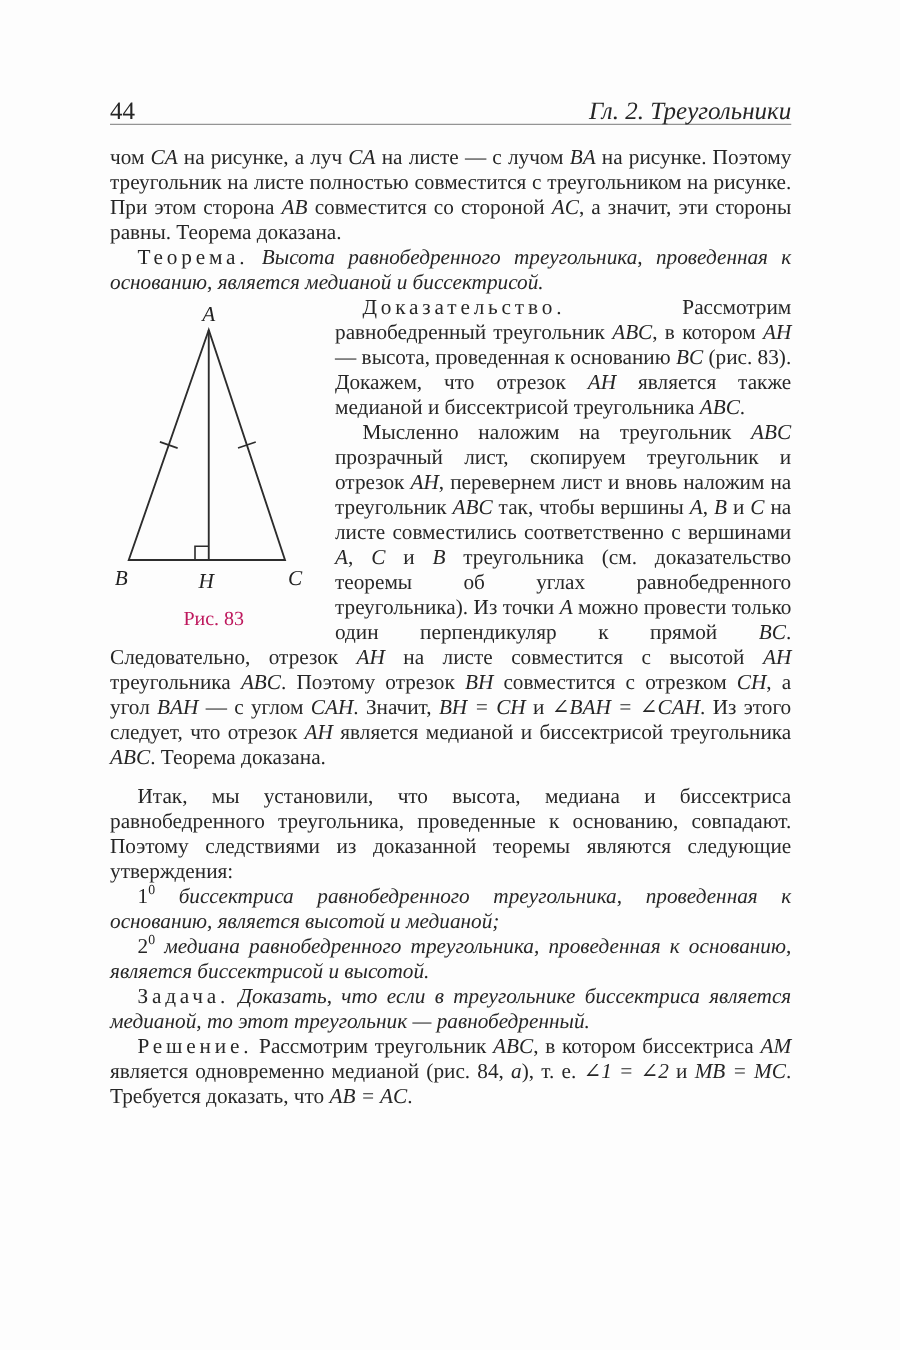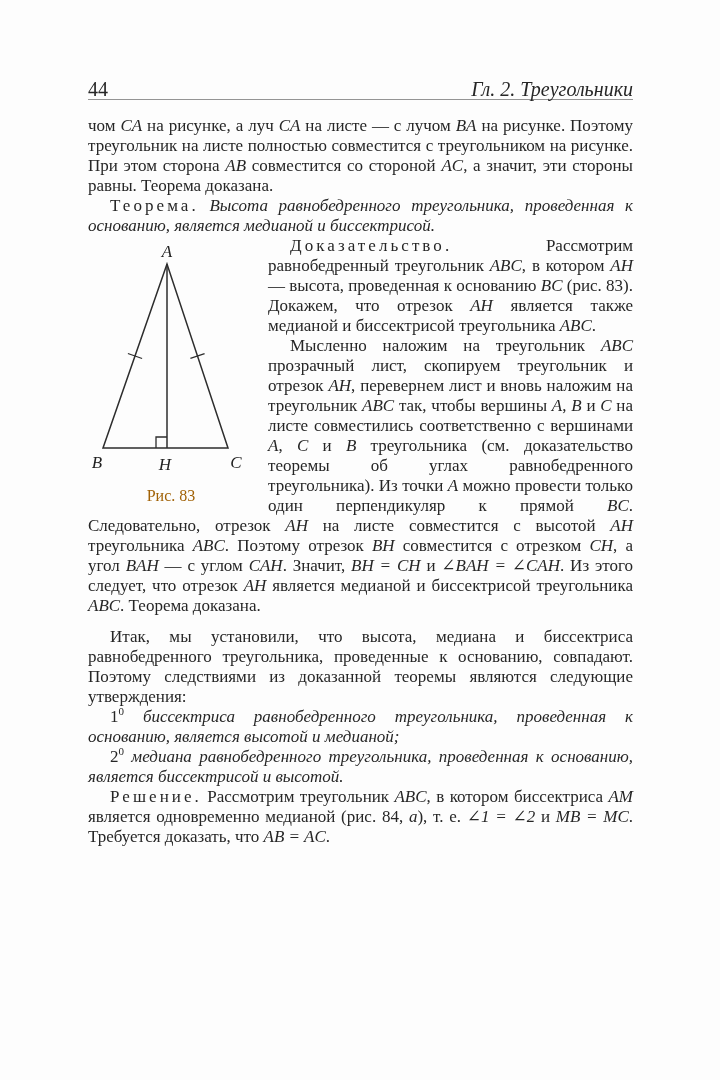--- a/index.html
+++ b/index.html
@@ -61,21 +61,21 @@
   .fig-label {
     font-family: "Liberation Serif", "DejaVu Serif", serif;
     font-style: italic;
     font-size: 17px;
     fill: #222222;
   }
   .caption {
     margin-top: 13px;
     text-align: center;
     font-size: 16px;
-    color: #a16207;
+    color: #be185d;
   }
 </style>
 </head>
 <body>
 
 <div class="page">
   <div class="content">
 
     <div class="header">
       <span class="pagenum">44</span>
@@ -106,17 +106,18 @@
     <p><span class="seg-sp">Доказательство.</span><span> Рассмотрим равнобедренный треугольник </span><span class="seg-math">ABC</span><span>, в котором </span><span class="seg-math">AH</span><span> — высота, проведенная к основанию </span><span class="seg-math">BC</span><span> (рис. 83). Докажем, что отрезок </span><span class="seg-math">AH</span><span> является также медианой и биссектрисой треугольника </span><span class="seg-math">ABC</span><span>.</span></p>
 
     <p><span>Мысленно наложим на треугольник </span><span class="seg-math">ABC</span><span> прозрачный лист, скопируем треугольник и отрезок </span><span class="seg-math">AH</span><span>, перевернем лист и вновь наложим на треугольник </span><span class="seg-math">ABC</span><span> так, чтобы вершины </span><span class="seg-math">A</span><span>, </span><span class="seg-math">B</span><span> и </span><span class="seg-math">C</span><span> на листе совместились соответственно с вершинами </span><span class="seg-math">A</span><span>, </span><span class="seg-math">C</span><span> и </span><span class="seg-math">B</span><span> треугольника (см. доказательство теоремы об углах равнобедренного треугольника). Из точки </span><span class="seg-math">A</span><span> можно провести только один перпендикуляр к прямой </span><span class="seg-math">BC</span><span>. Следовательно, отрезок </span><span class="seg-math">AH</span><span> на листе совместится с высотой </span><span class="seg-math">AH</span><span> треугольника </span><span class="seg-math">ABC</span><span>. Поэтому отрезок </span><span class="seg-math">BH</span><span> совместится с отрезком </span><span class="seg-math">CH</span><span>, а угол </span><span class="seg-math">BAH</span><span> — с углом </span><span class="seg-math">CAH</span><span>. Значит, </span><span class="seg-math">BH = CH</span><span> и </span><span class="seg-math">∠BAH = ∠CAH</span><span>. Из этого следует, что отрезок </span><span class="seg-math">AH</span><span> является медианой и биссектрисой треугольника </span><span class="seg-math">ABC</span><span>. Теорема доказана.</span></p>
 
     <p class="itak"><span>Итак, мы установили, что высота, медиана и биссектриса равнобедренного треугольника, проведенные к основанию, совпадают. Поэтому следствиями из доказанной теоремы являются следующие утверждения:</span></p>
 
     <p><span>1</span><sup class="seg-sup">0</sup><span class="seg-i"> биссектриса равнобедренного треугольника, проведенная к основанию, является высотой и медианой;</span></p>
 
     <p><span>2</span><sup class="seg-sup">0</sup><span class="seg-i"> медиана равнобедренного треугольника, проведенная к основанию, является биссектрисой и высотой.</span></p>
 
+    <p><span class="seg-sp">Задача.</span><span class="seg-i"> Доказать, что если в треугольнике биссектриса является медианой, то этот треугольник — равнобедренный.</span></p>
 
     <p><span class="seg-sp">Решение.</span><span> Рассмотрим треугольник </span><span class="seg-math">ABC</span><span>, в котором биссектриса </span><span class="seg-math">AM</span><span> является одновременно медианой (рис. 84, </span><span class="seg-i">а</span><span>), т. е. </span><span class="seg-math">∠1 = ∠2</span><span> и </span><span class="seg-math">MB = MC</span><span>. Требуется доказать, что </span><span class="seg-math">AB = AC</span><span>.</span></p>
 
   </div>
 </div>
 
 </body></html>

